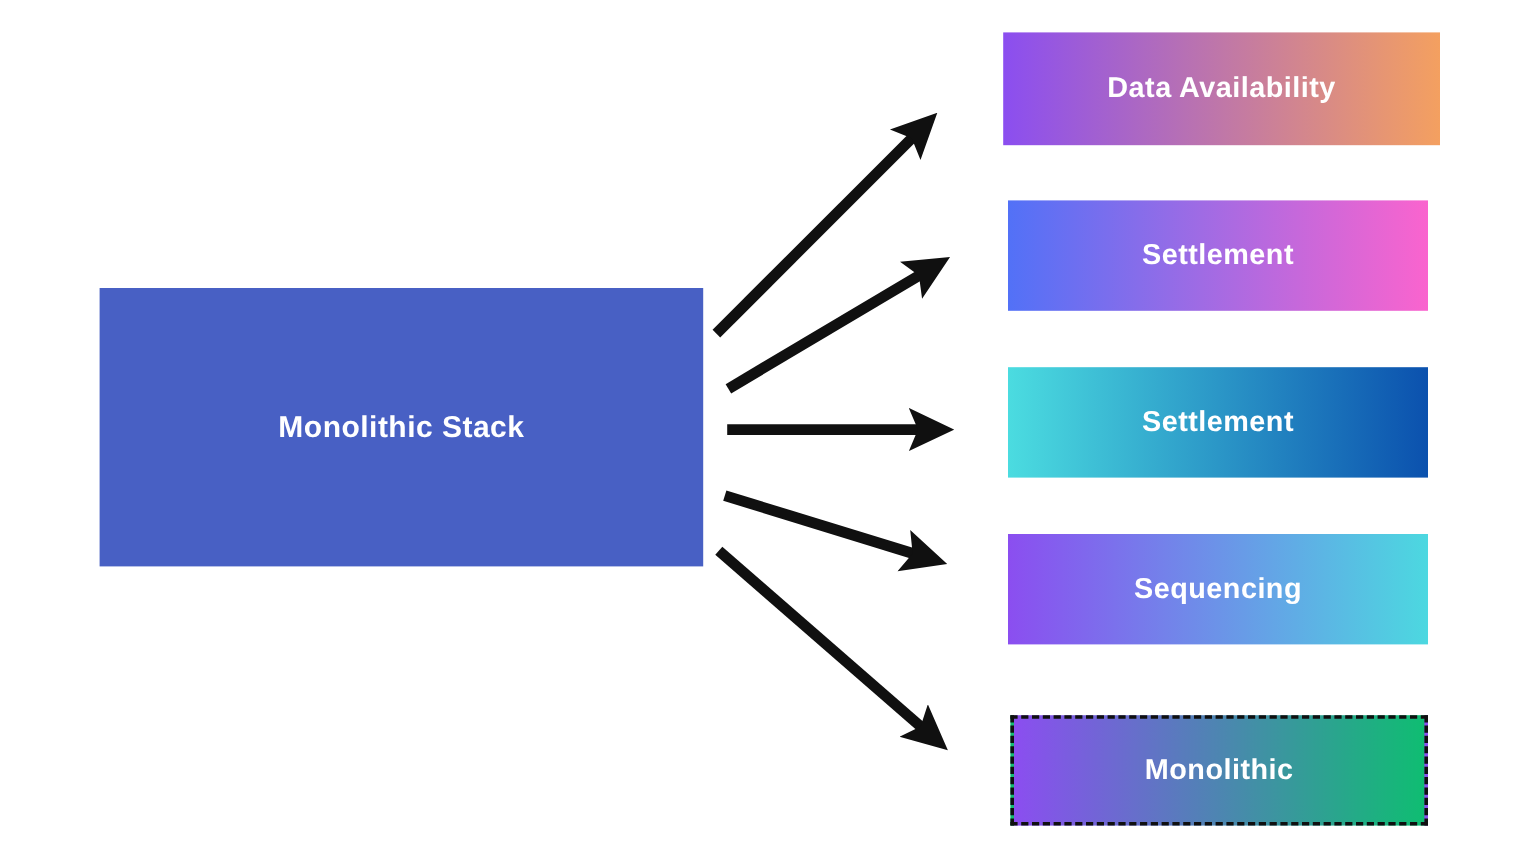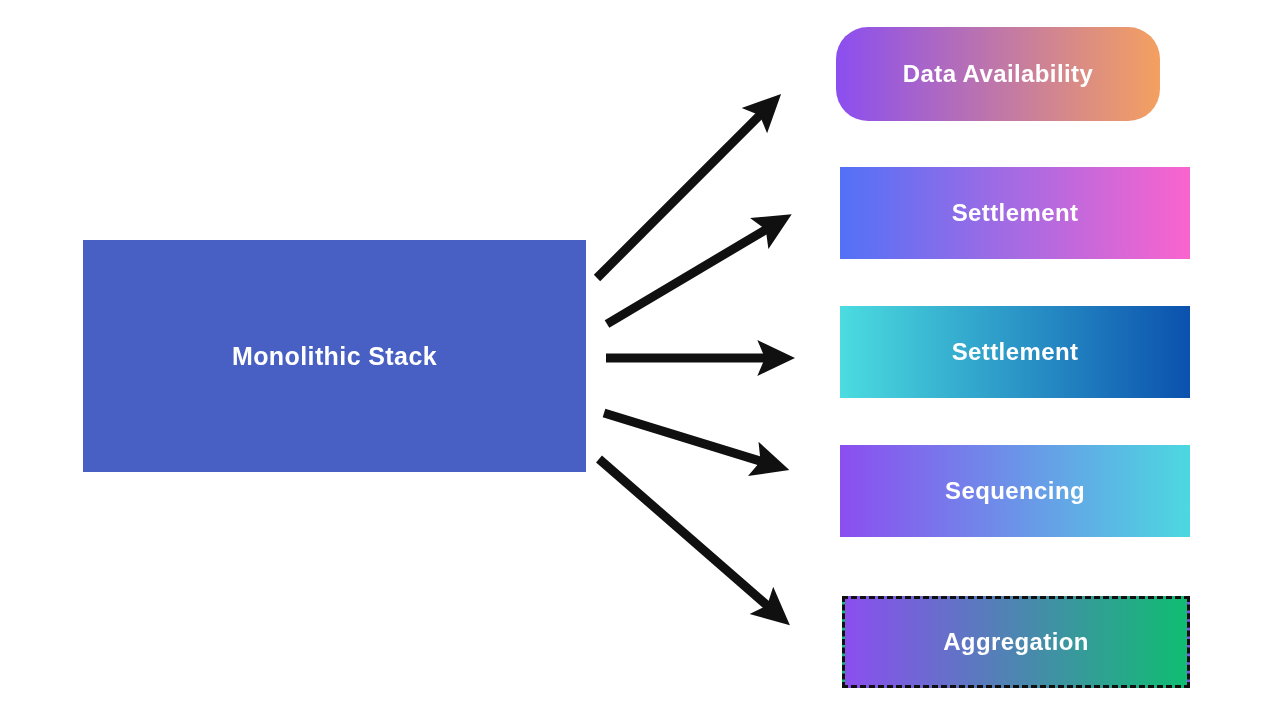--- a/index.html
+++ b/index.html
@@ -80,33 +80,33 @@
         <path d="M0,0.1 L4.2,2.1 L0,4.1 L0.85,2.1 Z" fill="#101010"></path>
       </marker>
     </defs>
     <line x1="597" y1="278" x2="769" y2="106" stroke="#101010" stroke-width="9" marker-end="url(#ah)"></line>
     <line x1="607" y1="324" x2="777" y2="223" stroke="#101010" stroke-width="9" marker-end="url(#ah)"></line>
     <line x1="606" y1="358" x2="778" y2="358" stroke="#101010" stroke-width="9" marker-end="url(#ah)"></line>
     <line x1="604" y1="413" x2="773" y2="465" stroke="#101010" stroke-width="9" marker-end="url(#ah)"></line>
     <line x1="599" y1="459" x2="777" y2="614" stroke="#101010" stroke-width="9" marker-end="url(#ah)"></line>
   </svg>
 
-  <div class="layer-bar" id="bar-0" style="left: 836px; top: 27px; width: 324px; height: 94px; background: linear-gradient(90deg, rgb(139, 78, 240) 0%, rgb(244, 160, 96) 100%); border-radius: 32px;">
+  <div class="layer-bar" id="bar-0" style="left: 836px; top: 27px; width: 364px; height: 94px; background: linear-gradient(90deg, rgb(139, 78, 240) 0%, rgb(244, 160, 96) 100%);">
     <div class="label">Data Availability</div>
   </div>
 
   <div class="layer-bar" id="bar-1" style="left: 840px; top: 167px; width: 350px; height: 92px; background: linear-gradient(90deg, rgb(82, 113, 247) 0%, rgb(250, 100, 206) 100%);">
     <div class="label">Settlement</div>
   </div>
 
   <div class="layer-bar" id="bar-3" style="left: 840px; top: 445px; width: 350px; height: 92px; background: linear-gradient(90deg, rgb(139, 78, 240) 0%, rgb(76, 216, 224) 100%);">
     <div class="label">Sequencing</div>
   </div>
 
   <div class="layer-bar" id="bar-2" style="left: 840px; top: 306px; width: 350px; height: 92px; background: linear-gradient(90deg, rgb(75, 220, 224) 0%, rgb(11, 81, 174) 100%);">
     <div class="label">Settlement</div>
   </div>
 
   <div class="layer-bar dashed" id="bar-4" style="left: 842px; top: 596px; width: 348px; height: 92px; background: linear-gradient(90deg, rgb(139, 78, 240) 0%, rgb(15, 189, 114) 100%);">
-    <div class="label">Aggregation</div>
+    <div class="label">Monolithic</div>
   </div>
 
 </div>
 
 </body></html>

